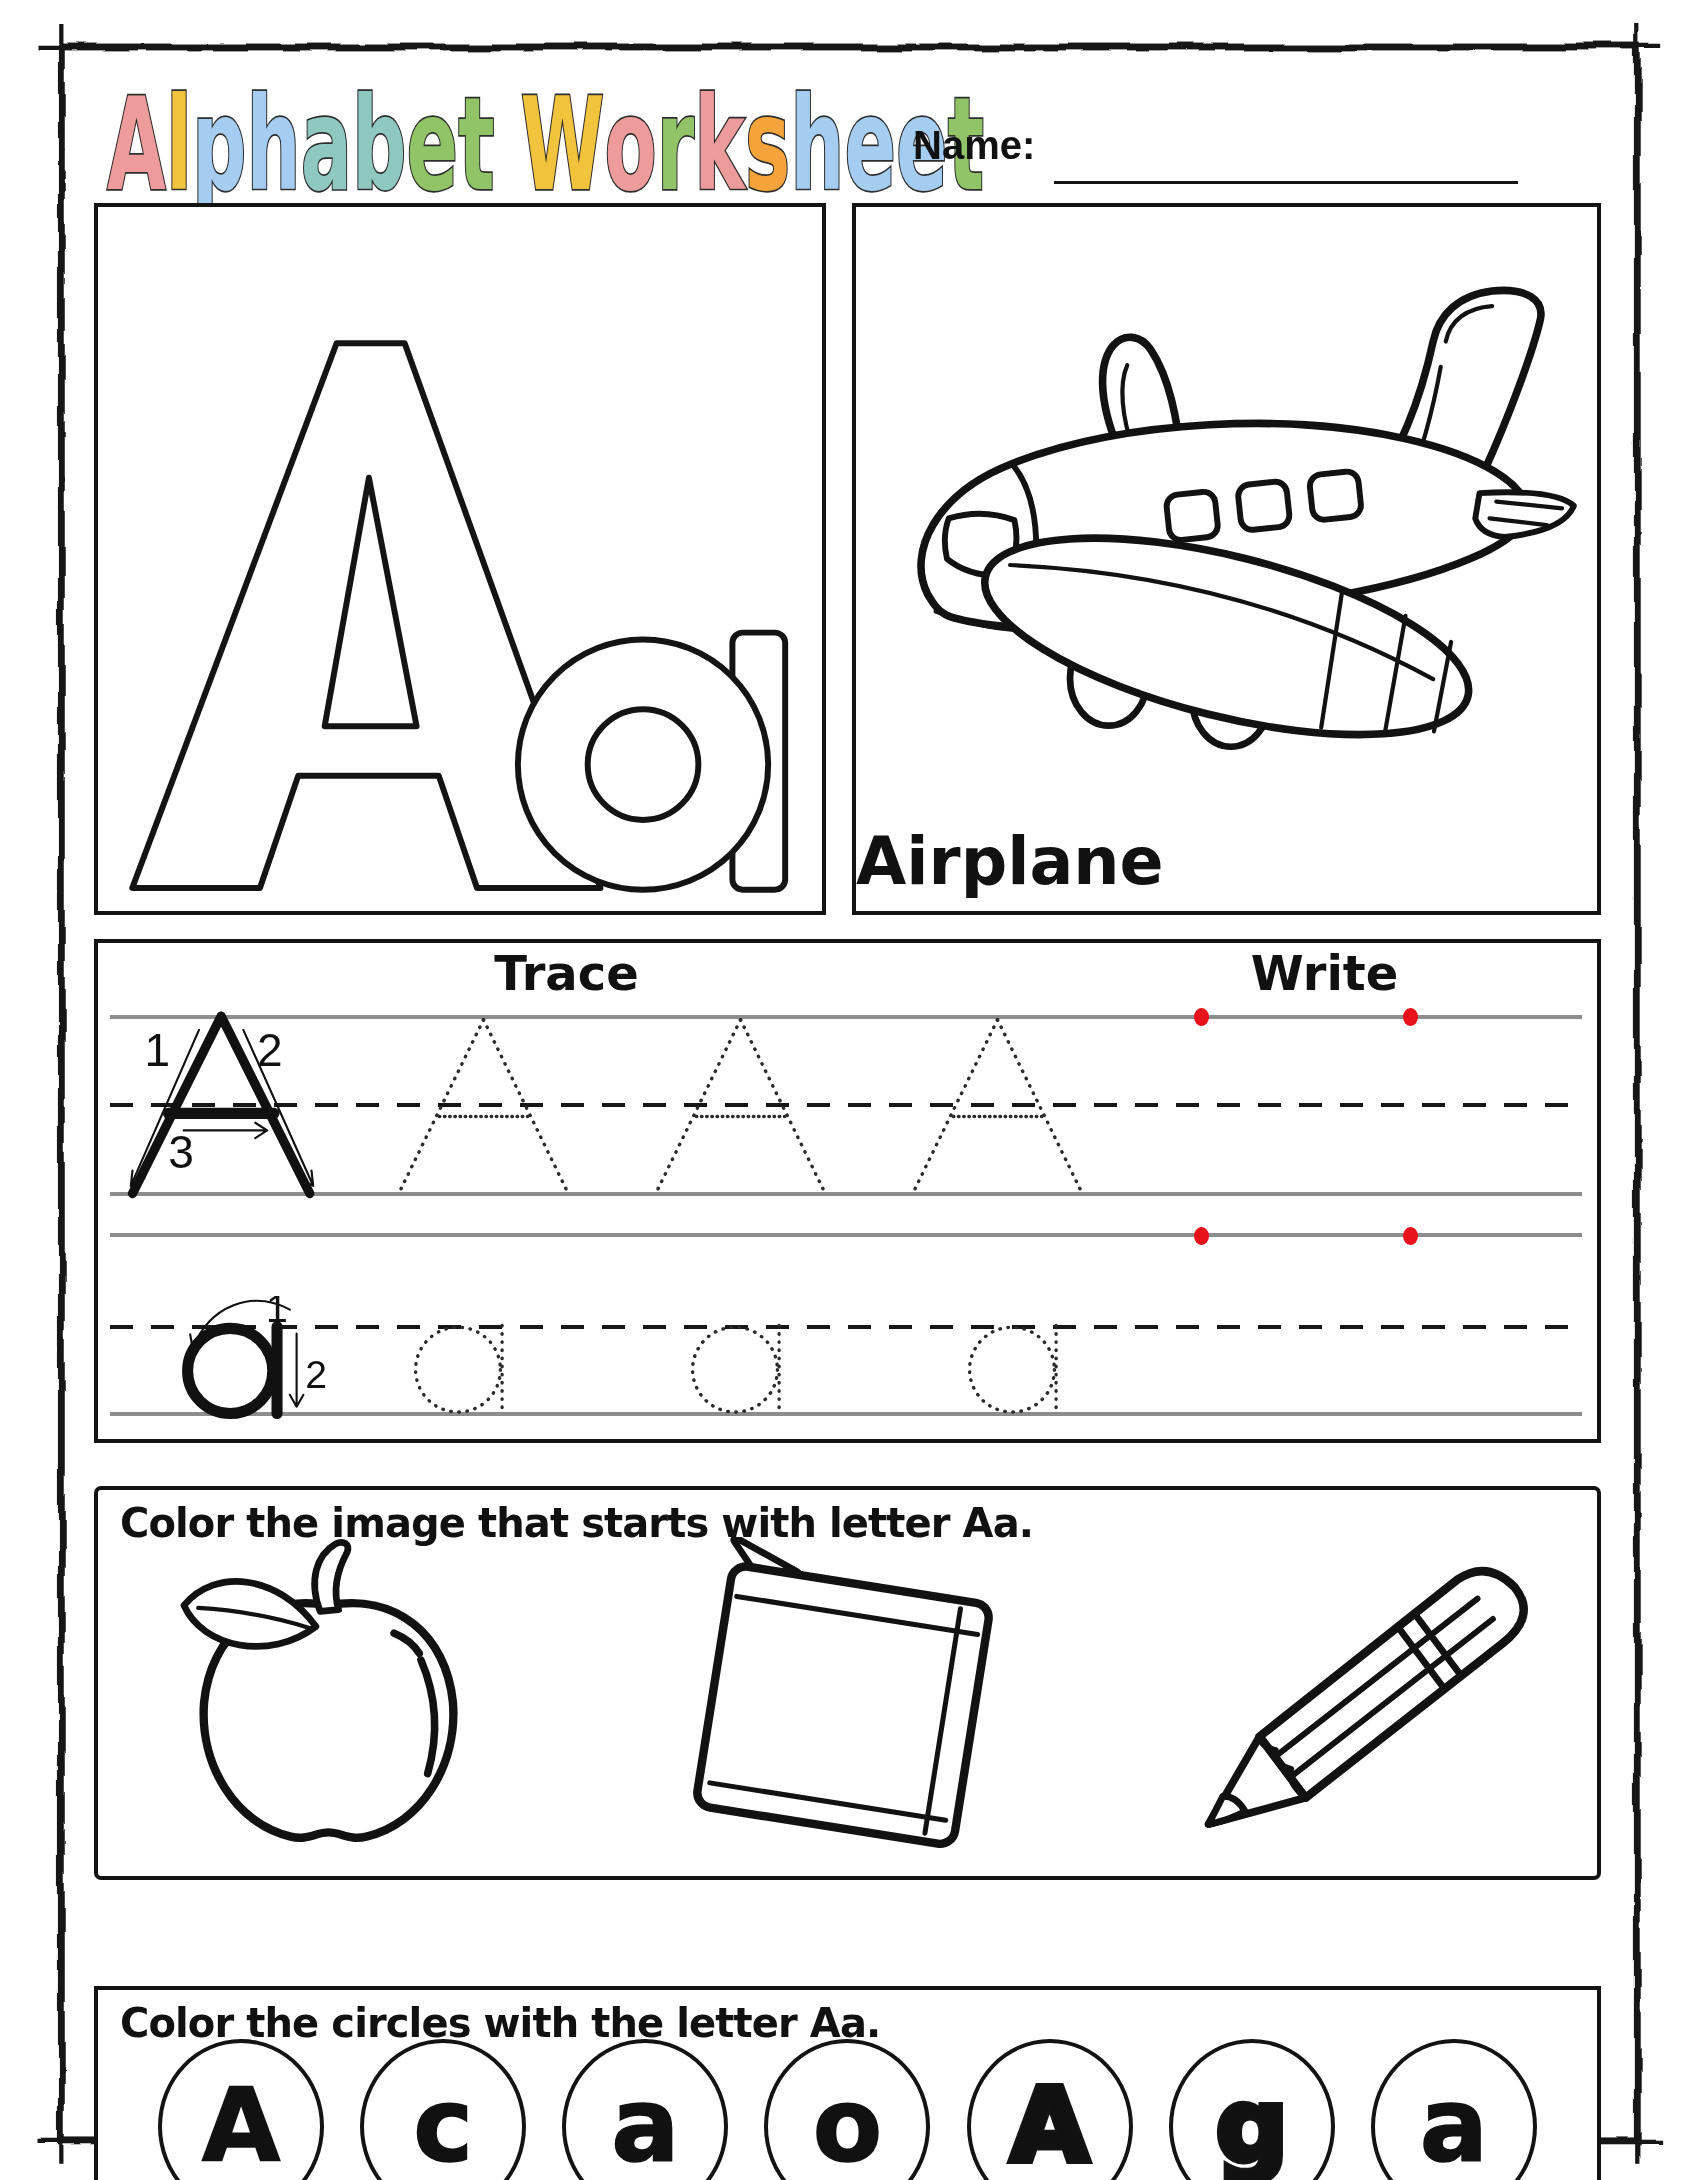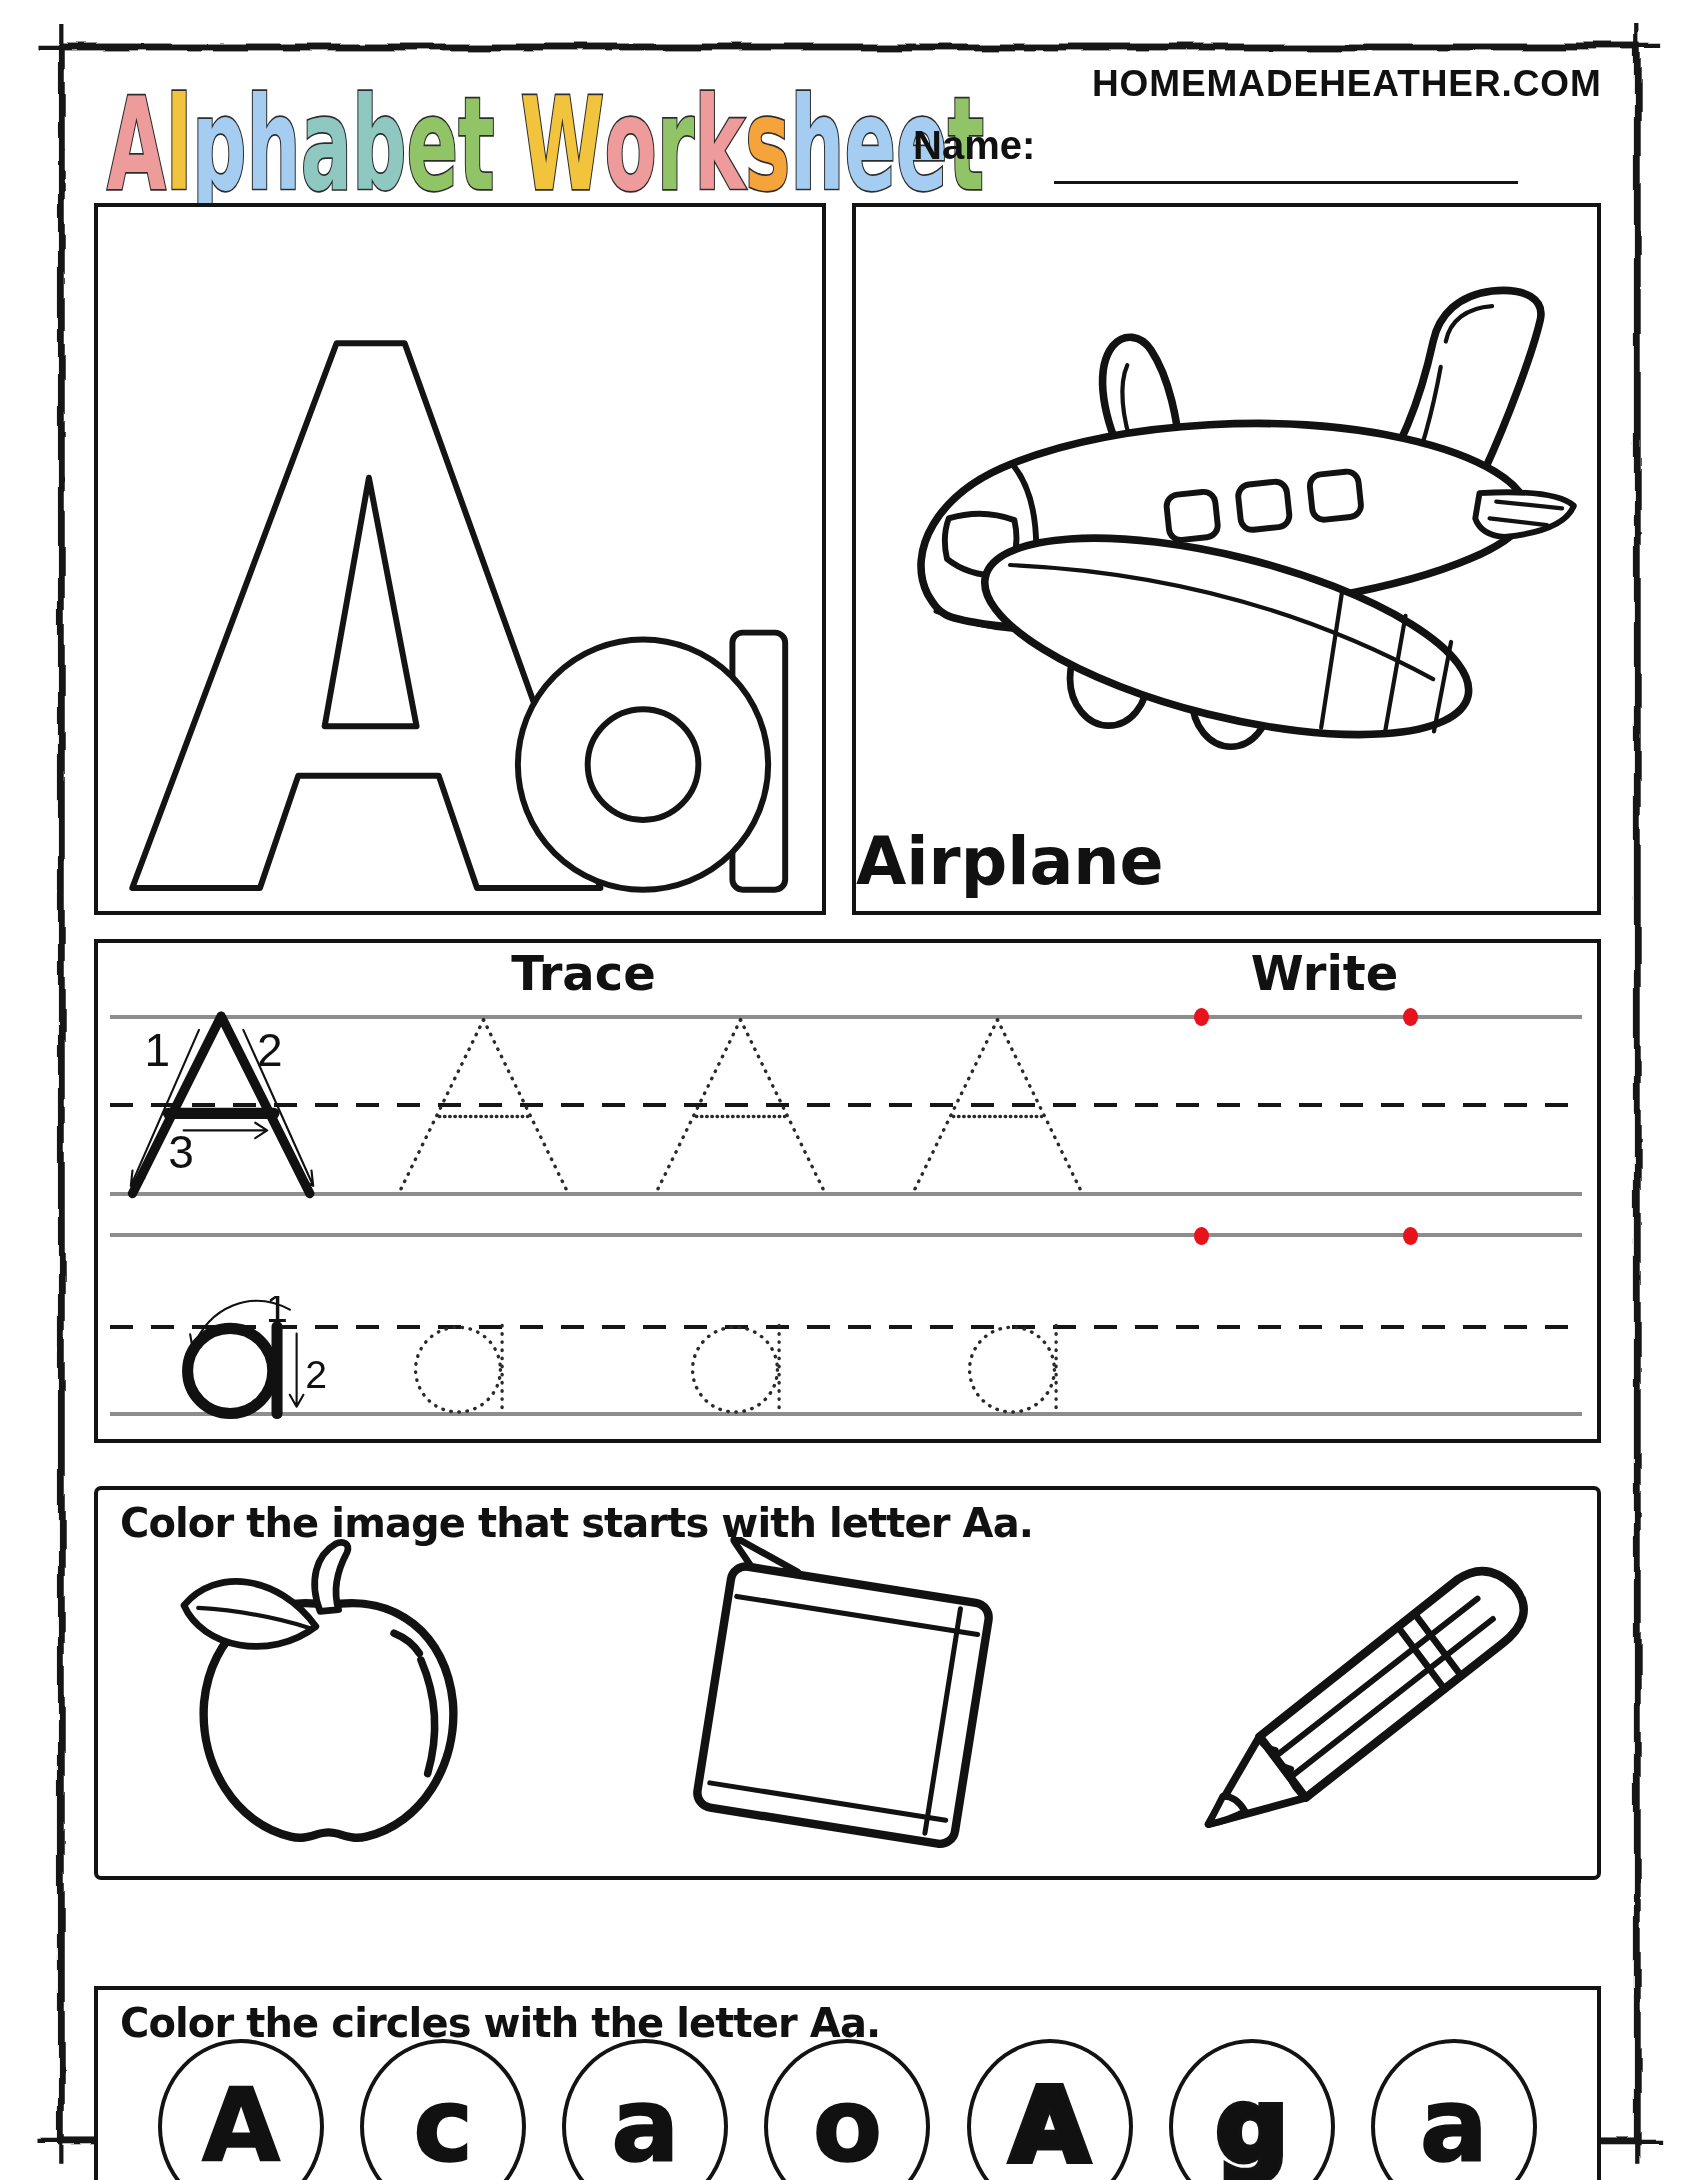--- a/index.html
+++ b/index.html
@@ -67,21 +67,20 @@
         <feDisplacementMap in="SourceGraphic" in2="n" scale="9"></feDisplacementMap>
       </filter>
     </defs>
     <g filter="url(#rough)" stroke="#131313" fill="none">
       <rect x="72" y="55" width="1850" height="2458" stroke-width="8"></rect>
       <path stroke-width="5" d="M72,28 V82 M44,55 H100 M1922,28 V82 M1894,55 H1950
                                M72,2486 V2540 M44,2513 H100 M1922,2486 V2540 M1894,2513 H1950"></path>
     </g>
   </svg>
 
-  <div class="site">HOMEMADEHEATHER.COM</div>
 
   <div class="title">
     <span class="word">
 
     <span style="color: rgb(237, 155, 155);">A</span>
         <span style="color: rgb(242, 195, 60);">l</span>
         <span style="color: rgb(165, 205, 242);">p</span>
         <span style="color: rgb(165, 205, 242);">h</span>
         <span style="color: rgb(143, 199, 193);">a</span>
         <span style="color: rgb(143, 199, 193);">b</span>
@@ -149,21 +148,21 @@
           <ellipse cx="440" cy="470" rx="295" ry="95"></ellipse>
           <path d="M170,450 Q440,395 690,460" fill="none" stroke-width="5"></path>
           <path d="M560,385 L575,548 M640,395 L650,538 M700,412 L706,520" fill="none" stroke-width="5"></path>
         </g>
       </g>
     </svg>
     <div class="picture-label">Airplane</div>
   </div>
 
   <div class="card trace-box">
-    <div class="rule-label" style="left:315px;top:1.7px;text-align:center;">Trace</div>
+    <div class="rule-label" style="left:298px;top:1.7px;text-align:center;">Trace</div>
     <div class="rule-label" style="left:1056px;top:1.7px;">Write</div>
 
     <div class="line-gray" style="top:72px;"></div>
     <div class="line-dash" style="top:160px;"></div>
     <div class="line-gray" style="top:249px;"></div>
 
     <div class="line-gray" style="top:290px;"></div>
     <div class="line-dash" style="top:382px;"></div>
     <div class="line-gray" style="top:469px;"></div>
 

